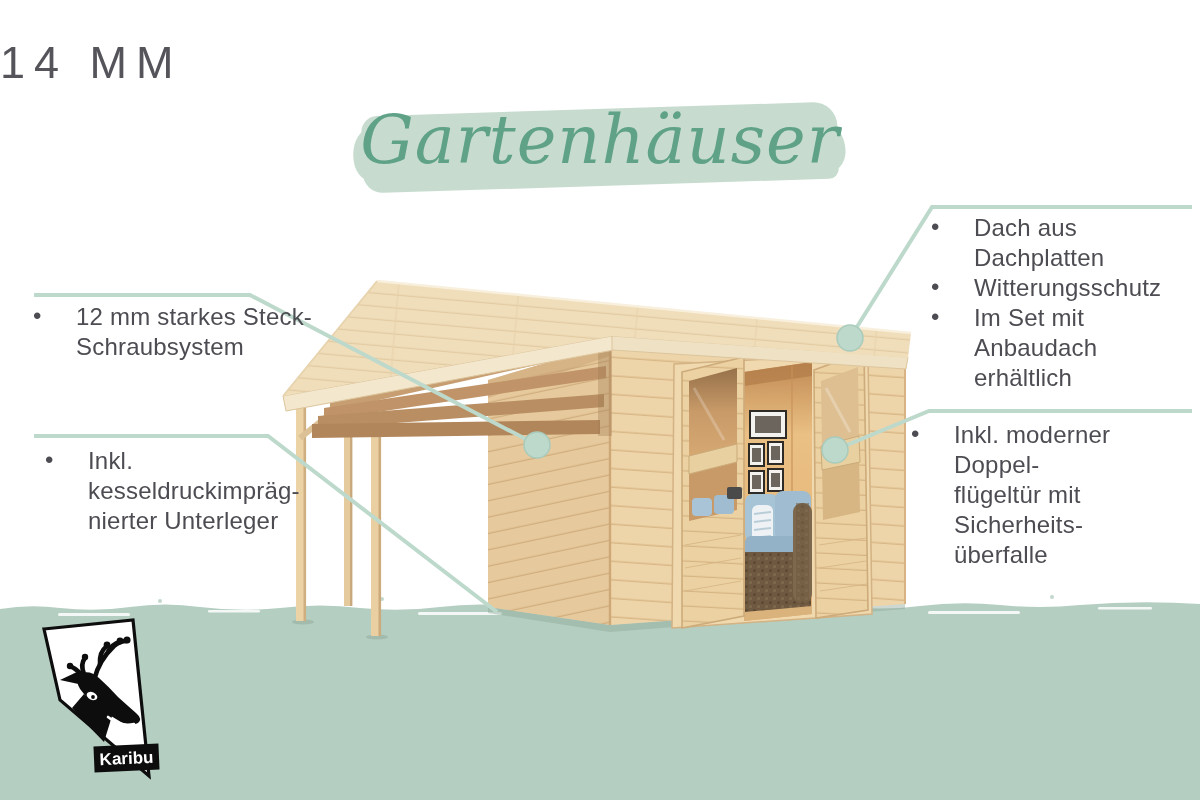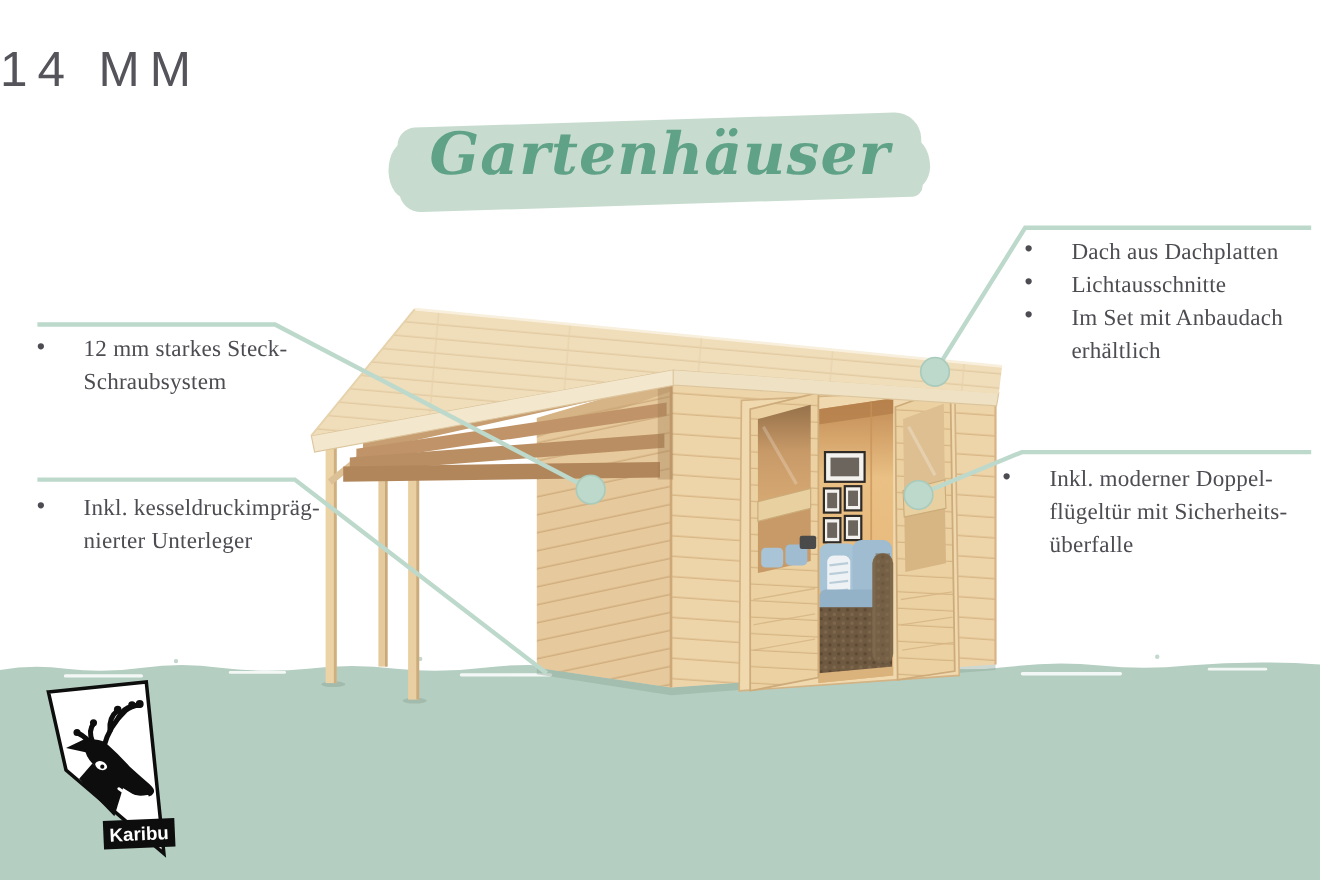--- a/index.html
+++ b/index.html
@@ -22,35 +22,35 @@
   .brush::before{
     content:"";position:absolute;left:-9px;top:12px;width:34px;height:52px;
     background:inherit;border-radius:45% 30% 40% 55%;transform:rotate(9deg);
   }
   .brush::after{
     content:"";position:absolute;right:-7px;bottom:6px;width:42px;height:50px;
     background:inherit;border-radius:40% 50% 45% 35%;transform:rotate(-7deg);
   }
   .script-title{
     position:absolute;top:99px;left:0;width:100%;text-align:center;
-    font-family:"DejaVu Serif",serif;font-style:italic;font-weight:bold;
-    font-size:53px;line-height:83px;letter-spacing:1px;
+    font-family:"DejaVu Serif",serif;font-style:italic;font-weight:normal;
+    font-size:67px;line-height:83px;letter-spacing:1px;
     color:var(--accent-green,#5fa287);
   }
   .callout-list{position:absolute;color:var(--text-dark,#4c4c52);}
   .callout-list ul{list-style:none;margin:0;padding:0;}
   .callout-list li{
     position:relative;padding-left:48px;white-space:pre-line;
-    font-size:21px;line-height:30px;font-weight:400;letter-spacing:.2px;font-family:Liberation Serif, serif;
+    font-size:24px;line-height:30px;font-weight:400;letter-spacing:.2px;
   }
   .callout-list li::before{
     content:"\2022";position:absolute;left:5px;top:-1px;font-size:24px;
   }
   .cl-left-top{left:28px;top:302px;width:300px;}
-  .cl-left-bottom{left:28px;top:446px;width:300px;}
+  .cl-left-bottom{left:40px;top:446px;width:300px;}
   .cl-right-top{left:926px;top:213px;width:274px;}
   .cl-right-bottom{left:906px;top:420px;width:274px;}
   svg.layer{position:absolute;left:0;top:0;}
 </style>
 </head>
 <body>
 
 <div class="stage">
 
   <svg class="layer" width="1200" height="800" viewBox="0 0 1200 800">
@@ -274,21 +274,21 @@
   </div>
   <div class="callout-list cl-left-bottom">
     <ul>
       <li>Inkl. kesseldruckimpräg-
 nierter Unterleger</li>
     </ul>
   </div>
   <div class="callout-list cl-right-top">
     <ul>
       <li>Dach aus Dachplatten</li>
-      <li>Lichtausschnitte</li>
+      <li>Witterungsschutz</li>
       <li>Im Set mit Anbaudach
 erhältlich</li>
     </ul>
   </div>
   <div class="callout-list cl-right-bottom">
     <ul>
       <li>Inkl. moderner Doppel-
 flügeltür mit Sicherheits-
 überfalle</li>
     </ul>

